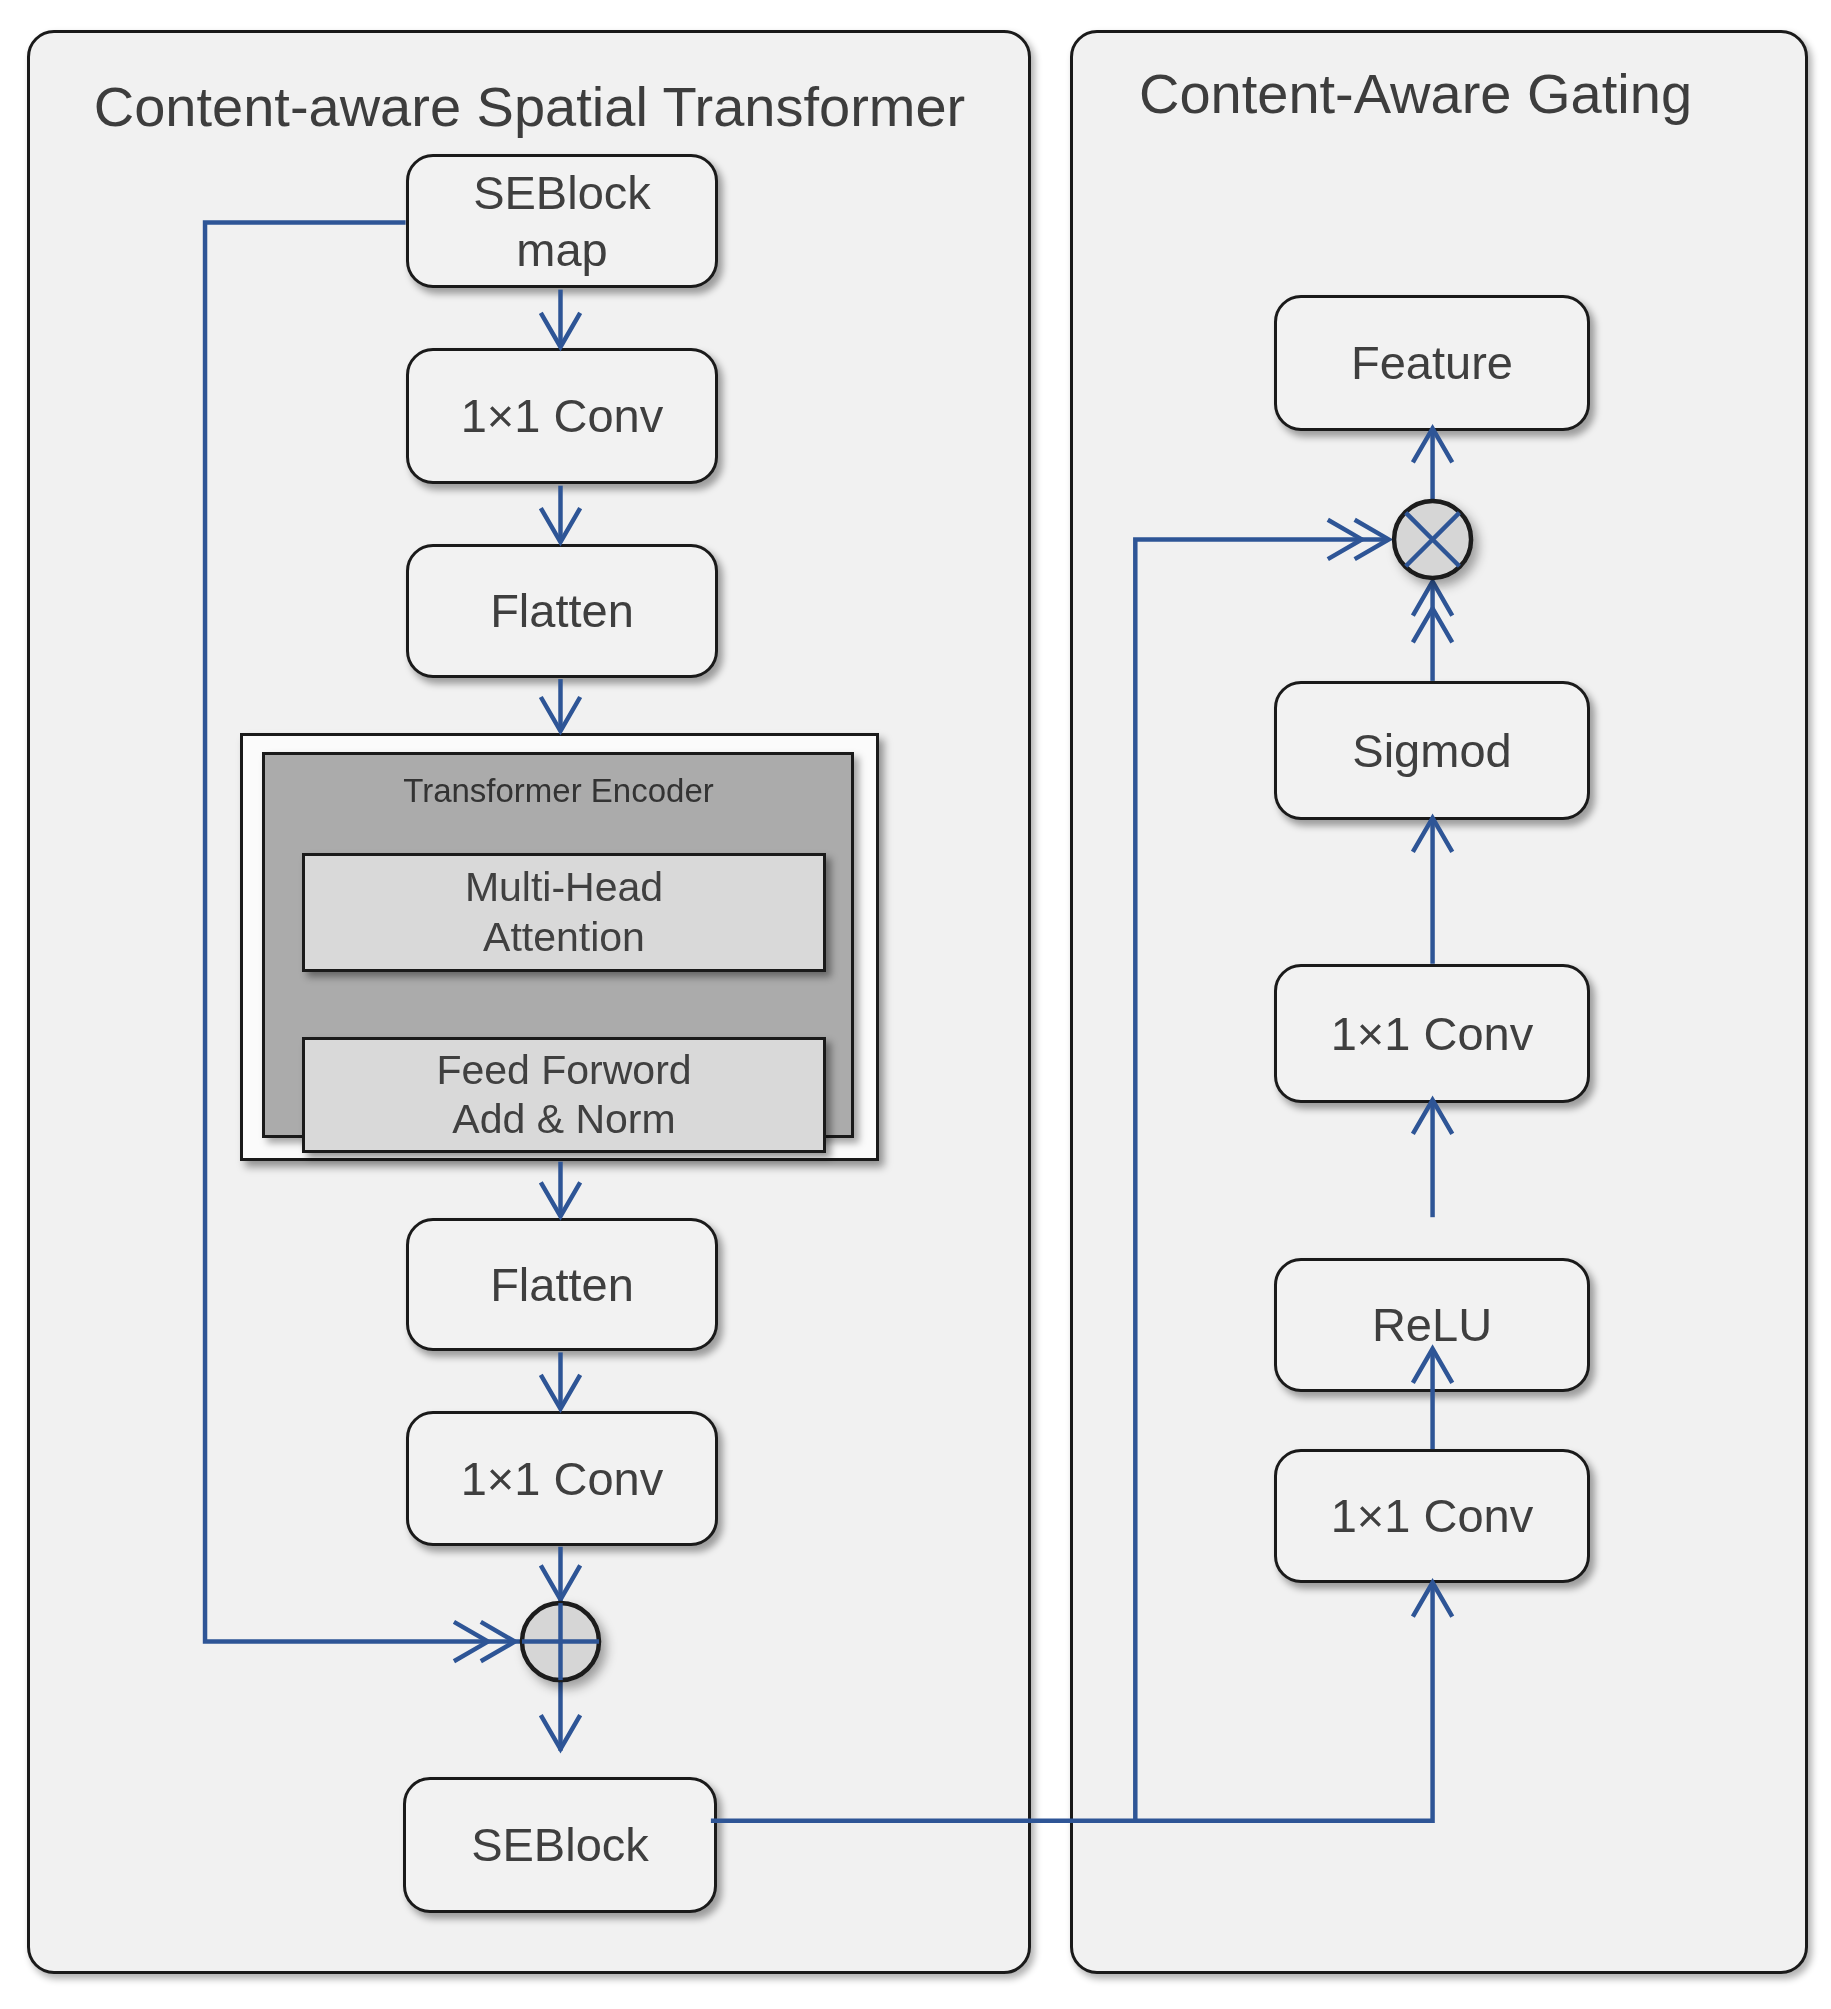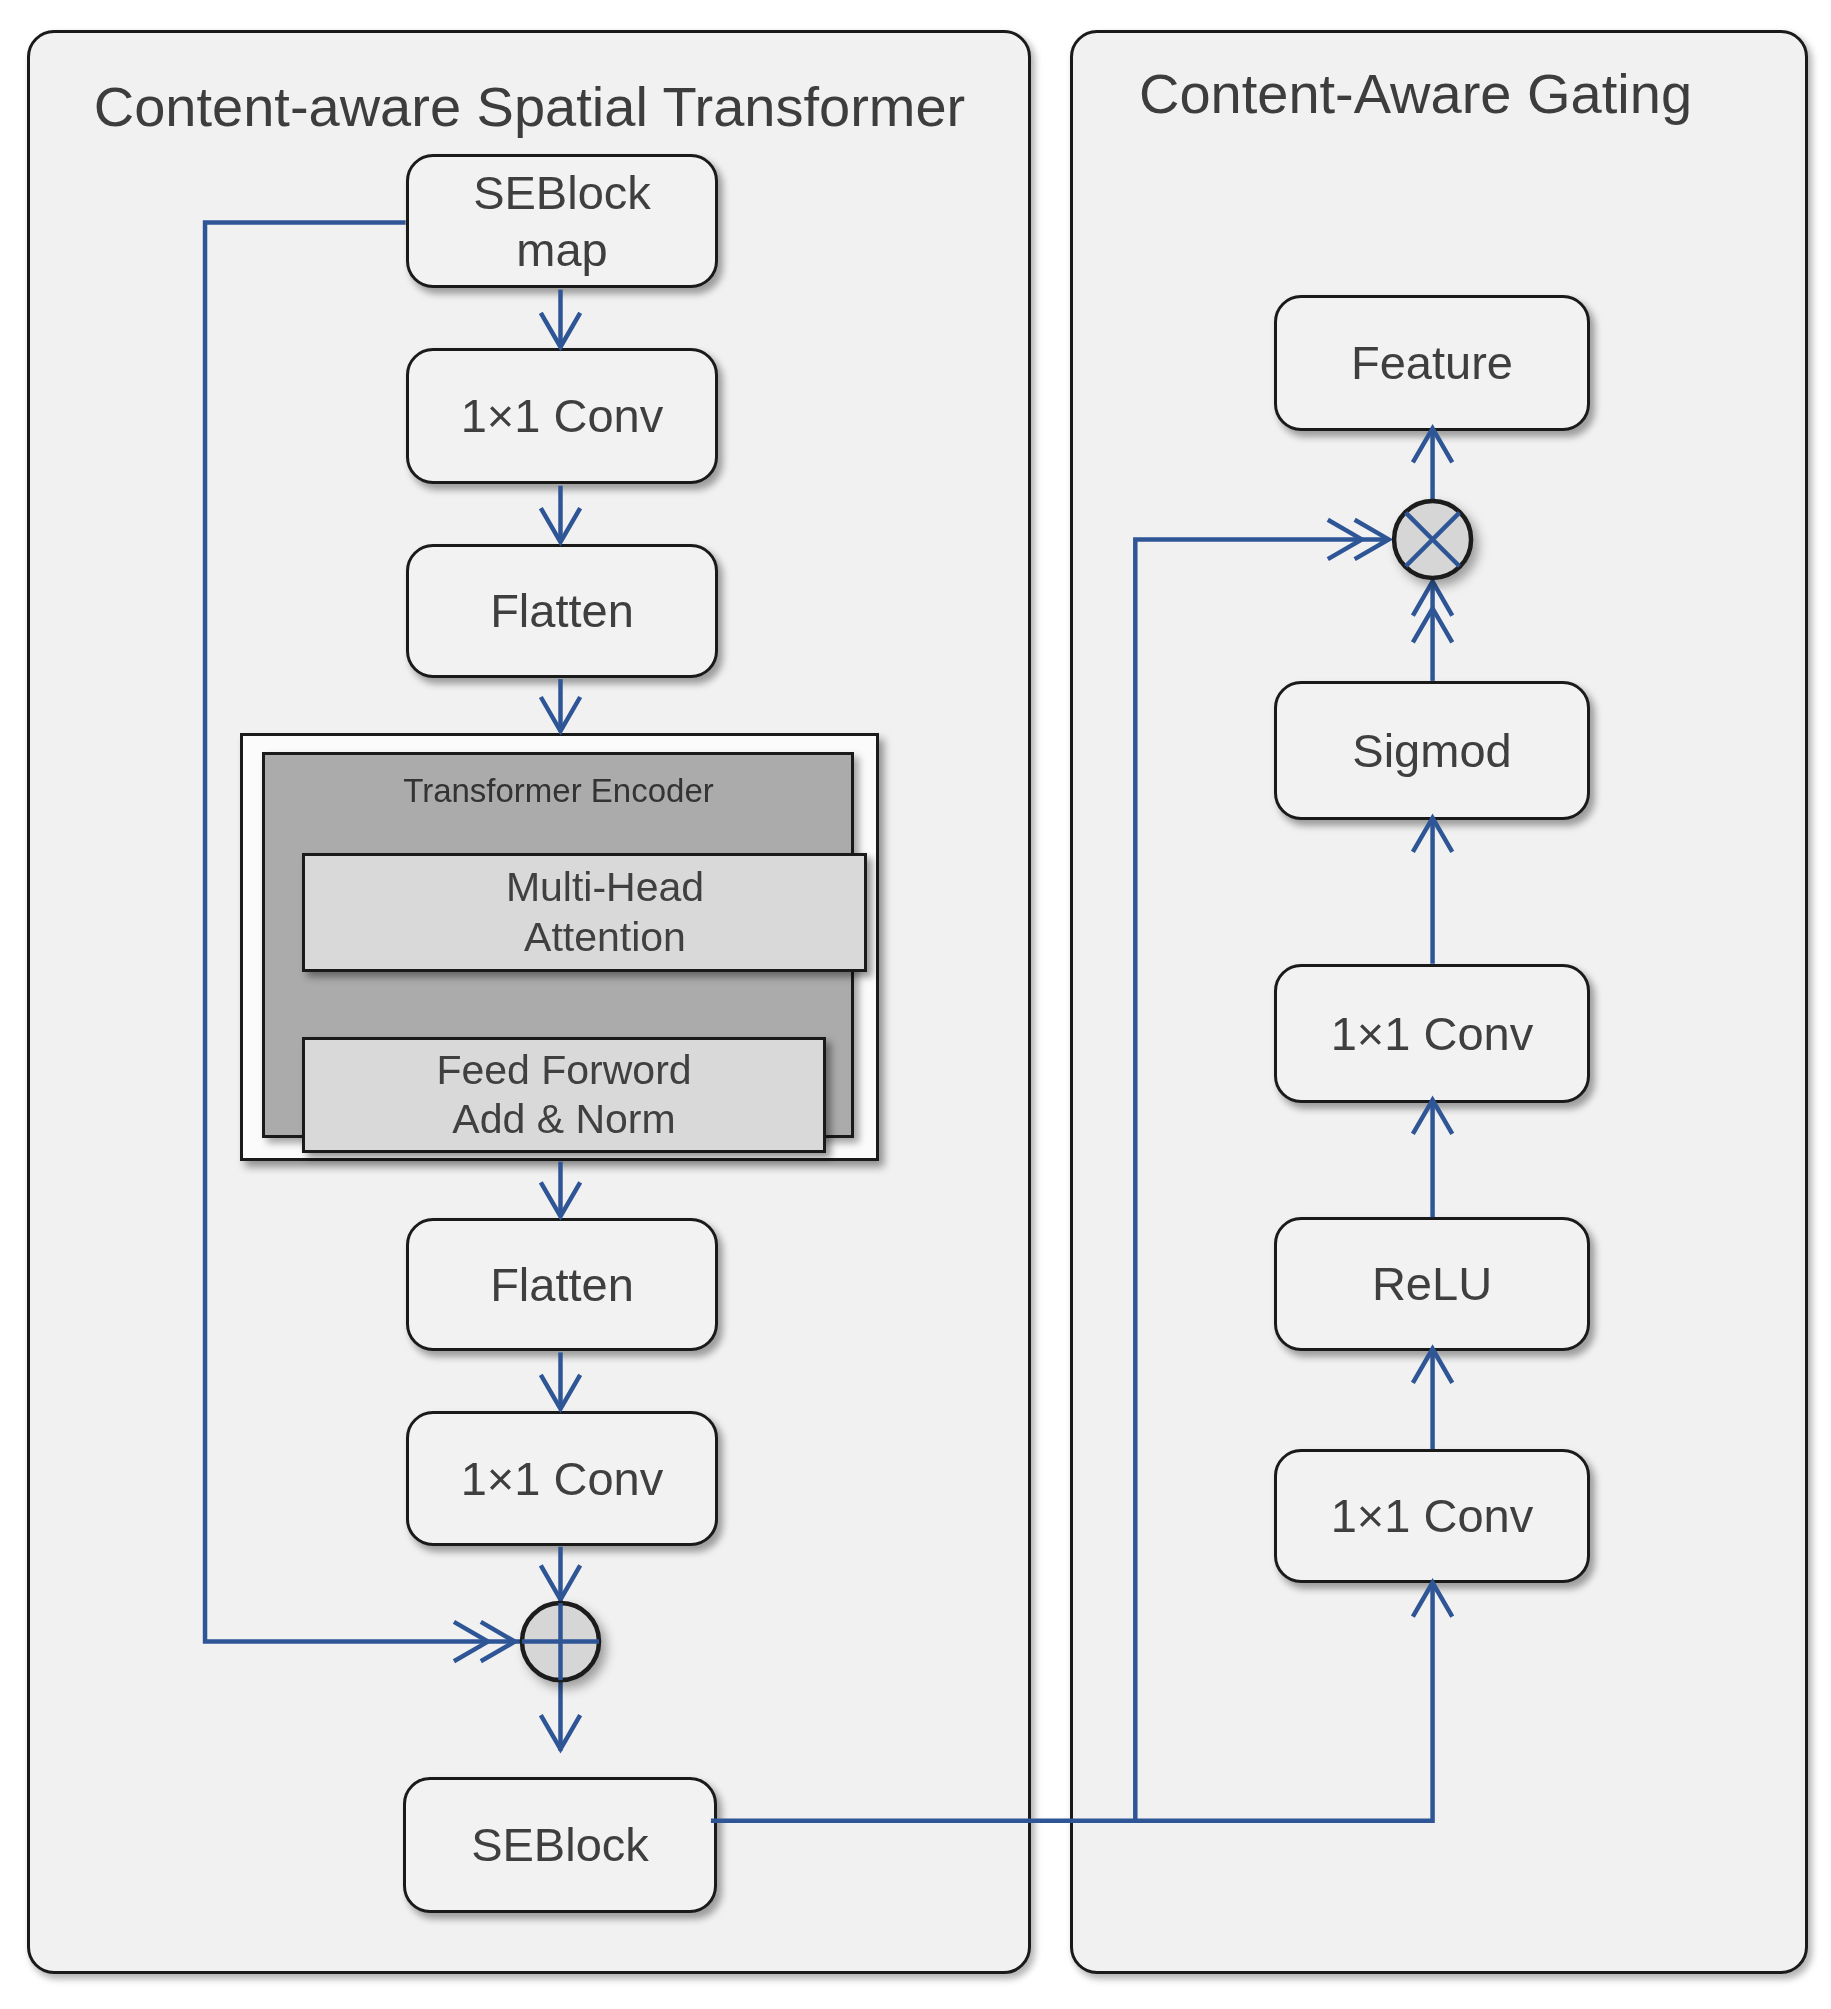--- a/index.html
+++ b/index.html
@@ -33,21 +33,21 @@
   #node-feature-map {left:406px;top:154px;width:306px;height:128px;}
   #node-conv1       {left:406px;top:348px;width:306px;height:130px;}
   #node-flatten1    {left:406px;top:544px;width:306px;height:128px;}
   #node-flatten2    {left:406px;top:1218px;width:306px;height:127px;}
   #node-conv2       {left:406px;top:1411px;width:306px;height:129px;}
   #node-seblock     {left:403px;top:1753px;width:308px;height:130px;margin-top:24px;}
   
   #node-output      {left:1274px;top:295px;width:310px;height:130px;}
   #node-sigmod      {left:1274px;top:681px;width:310px;height:133px;}
   #node-conv-top    {left:1274px;top:964px;width:310px;height:133px;}
-  #node-relu        {left:1274px;top:1217px;width:310px;height:128px;}
+  #node-relu        {left:1274px;top:1258px;width:310px;height:128px;}
   #node-conv-bottom {left:1274px;top:1449px;width:310px;height:128px;}
   #te-wrapper{
     position:absolute;left:240px;top:733px;width:633px;height:422px;
     background:#fbfbfb;border:3.6px solid #1a1a1a;
     box-shadow:5.4px 6.3px 8px rgba(0,0,0,0.40);
   }
   #te-inner{
     position:absolute;left:262px;top:752px;width:586px;height:380px;
     background:#ababab;border:3.6px solid #1a1a1a;
     box-shadow:4.5px 5.4px 7.2px rgba(0,0,0,0.35);
@@ -57,21 +57,21 @@
     text-align:center;font-size:33px;color:#333333;white-space:nowrap;
   }
   .te-sub{
     position:absolute;left:302px;width:518px;
     background:#d9d9d9;border:3.6px solid #1a1a1a;
     box-shadow:4.5px 5.4px 7.2px rgba(0,0,0,0.40);
     display:flex;align-items:center;justify-content:center;
     font-size:41px;color:#404040;text-align:center;
     white-space:pre-line;line-height:1.2;
   }
-  #te-multi-head  {top:853px;height:113px;padding-left:41px;}
+  #te-multi-head  {top:853px;height:113px;}
   #te-feed-forward{top:1037px;height:110px;}
   #connector-layer{position:absolute;left:0;top:0;z-index:6;pointer-events:none;}
 </style>
 </head>
 <body>
 
 <div class="panel" id="left-panel"></div>
 <div class="panel" id="right-panel"></div>
 
 <div class="panel-title" id="left-title">Content-aware Spatial Transformer</div>

